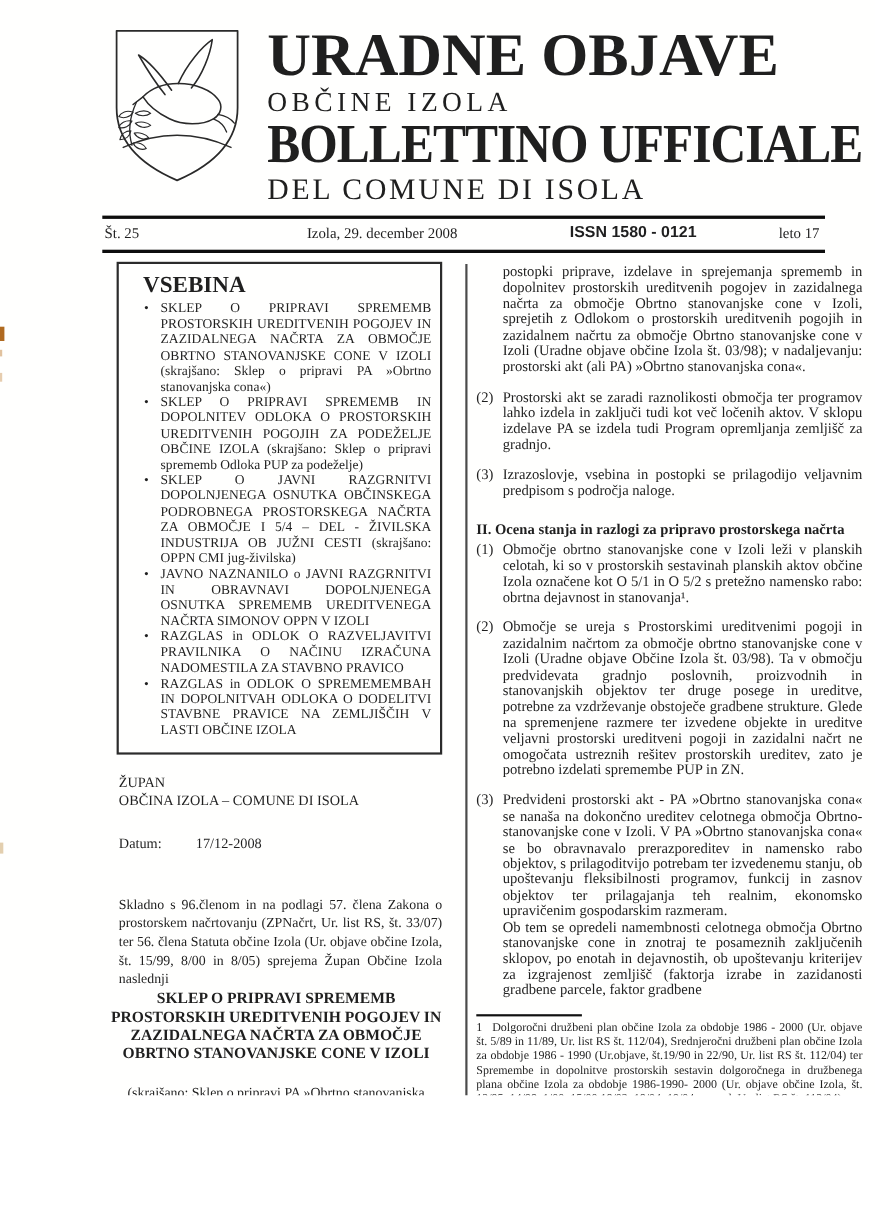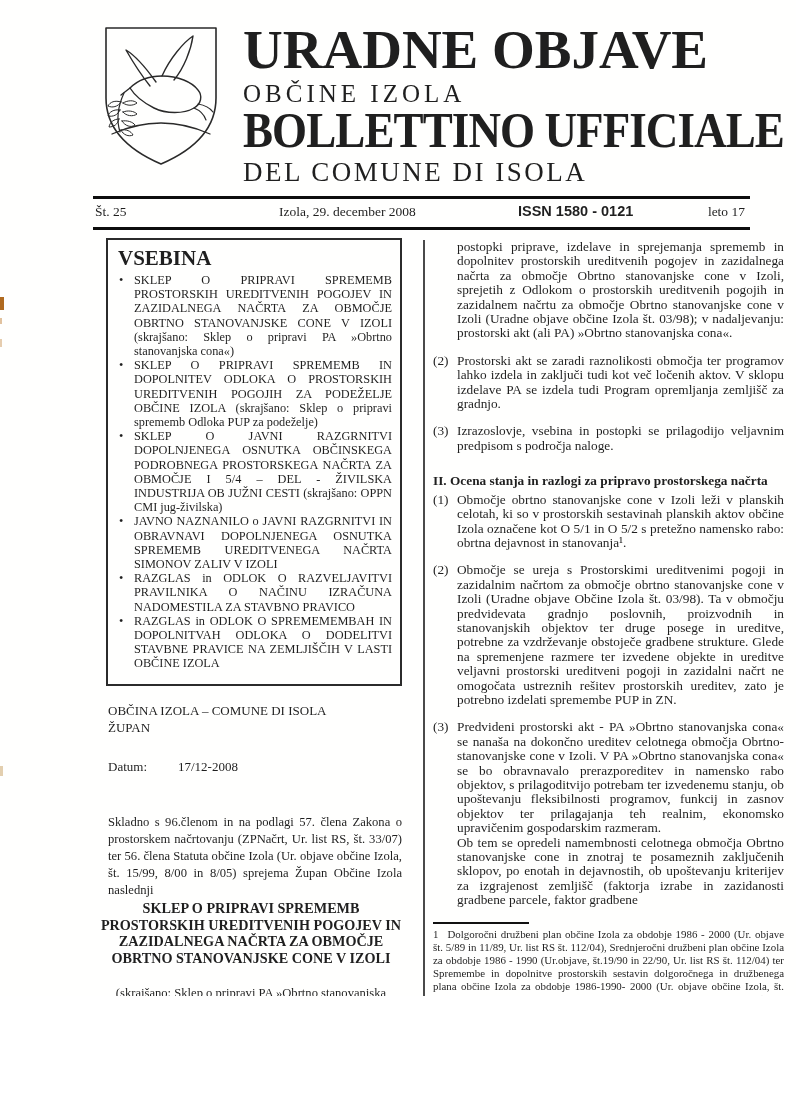--- a/index.html
+++ b/index.html
@@ -27,21 +27,21 @@
   .metabar .m4{position:absolute;right:5px;top:5px;}
 
   
   .divider{position:absolute;left:423px;top:240px;width:1.5px;height:845px;background:#4a4a4a;}
 
   .col-left{position:absolute;left:95px;top:238px;width:312px;}
   .col-right{position:absolute;left:433px;top:240px;width:351px;font-size:13.3px;line-height:14.4px;}
 
   
   .toc-box{position:absolute;left:11px;top:0;width:296px;min-height:448px;box-sizing:border-box;
-           border:2px solid #2b2b2b;padding:6px 8px 10px 8px;background:#fffffe;}
+           border:2px solid #2b2b2b;padding:6px 8px 10px 20px;background:#fffffe;}
   .toc-h{font-weight:bold;font-size:21px;line-height:24px;margin:0 0 3px 2px;}
   .toc-list{margin:0;padding:0;list-style:none;}
   .toc-list li{position:relative;padding-left:18px;font-size:12.3px;line-height:14.2px;text-align:justify;}
   .toc-list li::before{content:"\2022";position:absolute;left:3px;top:0;}
 
   .org{position:absolute;left:13px;top:464px;width:296px;font-size:13px;line-height:17px;}
   .numdate{position:absolute;left:13px;top:520px;width:296px;font-size:13px;line-height:17.5px;}
   .numdate .row span.lab{display:inline-block;width:70px;}
   .intro{position:absolute;left:13px;top:576px;width:294px;font-size:12.6px;line-height:17px;text-align:justify;}
   .act-title{position:absolute;left:4px;top:662px;width:304px;text-align:center;font-weight:bold;
@@ -108,29 +108,29 @@
   <div class="divider"></div>
 
   <div class="col-left">
 
     <div class="toc-box">
       <div class="toc-h">VSEBINA</div>
       <ul class="toc-list">
         <li>SKLEP O PRIPRAVI SPREMEMB PROSTORSKIH UREDITVENIH POGOJEV IN ZAZIDALNEGA NAČRTA ZA OBMOČJE OBRTNO STANOVANJSKE CONE V IZOLI (skrajšano: Sklep o pripravi PA »Obrtno stanovanjska cona«)</li>
         <li>SKLEP O PRIPRAVI SPREMEMB IN DOPOLNITEV ODLOKA O PROSTORSKIH UREDITVENIH POGOJIH ZA PODEŽELJE OBČINE IZOLA (skrajšano: Sklep o pripravi sprememb Odloka PUP za podeželje)</li>
         <li>SKLEP O JAVNI RAZGRNITVI DOPOLNJENEGA OSNUTKA OBČINSKEGA PODROBNEGA PROSTORSKEGA NAČRTA ZA OBMOČJE I 5/4 – DEL - ŽIVILSKA INDUSTRIJA OB JUŽNI CESTI (skrajšano: OPPN CMI jug-živilska)</li>
-        <li>JAVNO NAZNANILO o JAVNI RAZGRNITVI IN OBRAVNAVI DOPOLNJENEGA OSNUTKA SPREMEMB UREDITVENEGA NAČRTA SIMONOV ZALIV V IZOLI</li>
+        <li>JAVNO NAZNANILO o JAVNI RAZGRNITVI IN OBRAVNAVI DOPOLNJENEGA OSNUTKA SPREMEMB UREDITVENEGA NAČRTA SIMONOV OPPN V IZOLI</li>
         <li>RAZGLAS in ODLOK O RAZVELJAVITVI PRAVILNIKA O NAČINU IZRAČUNA NADOMESTILA ZA STAVBNO PRAVICO</li>
         <li>RAZGLAS in ODLOK O SPREMEMEMBAH IN DOPOLNITVAH ODLOKA O DODELITVI STAVBNE PRAVICE NA ZEMLJIŠČIH V LASTI OBČINE IZOLA</li>
       </ul>
     </div>
 
     <div class="org">
+      <div>ŽUPAN</div>
       <div>OBČINA IZOLA – COMUNE DI ISOLA</div>
-      <div>ŽUPAN</div>
     </div>
 
     <div class="numdate">
       <div class="row">
         <span class="lab">Datum:</span><span>17/12-2008</span>
       </div>
     </div>
 
     <div class="intro">Skladno s 96.členom in na podlagi 57. člena Zakona o prostorskem načrtovanju (ZPNačrt, Ur. list RS, št. 33/07) ter 56. člena Statuta občine Izola (Ur. objave občine Izola, št. 15/99, 8/00 in 8/05) sprejema Župan Občine Izola naslednji</div>
 

